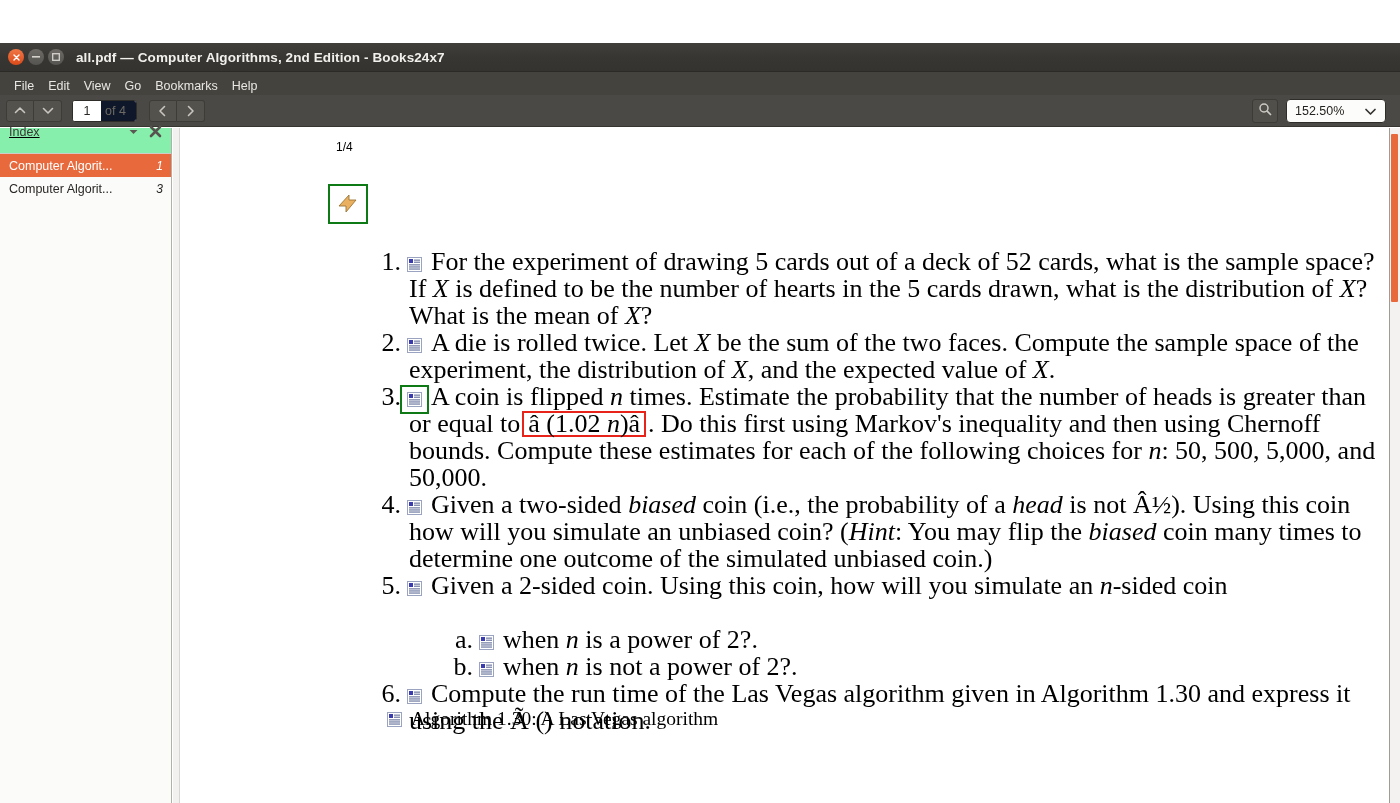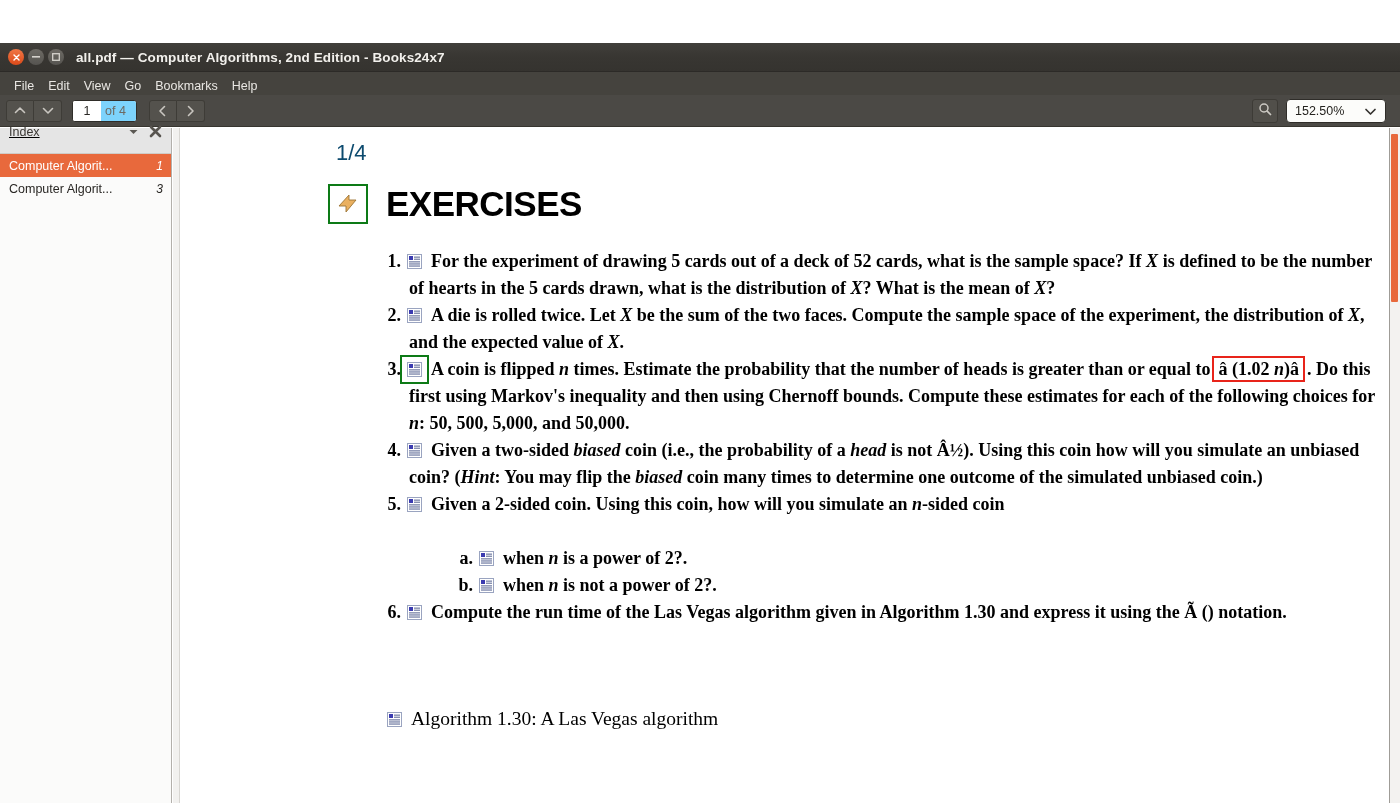--- a/index.html
+++ b/index.html
@@ -68,21 +68,21 @@
     height: 22px; margin-left: 10px;
     background: #fdfdfb; border: 1px solid #2f2d29; border-radius: 3px;
     overflow: hidden;
   }
   .page-entry .num {
     width: 28px; text-align: center; font-size: 12.5px; color: #2a2825;
     background: #ffffff; height: 100%; line-height: 20px;
   }
   .page-entry .of {
     padding: 0 10px 0 4px; font-size: 12.5px; color: #6d6a63;
-    background: #7dd3fc; height: 100%; line-height: 20px;
+    background: #0f172a; height: 100%; line-height: 20px;
   }
 
   .nav-group { margin-left: 12px; }
 
   .toolbar-spacer { flex: 1; }
 
   .search-btn {
     width: 26px; height: 24px; border-radius: 3px;
     background: #514f4a; border: 1px solid #3d3b36;
     display: flex; align-items: center; justify-content: center;
@@ -97,21 +97,21 @@
   }
   .zoom-box .zval { font-size: 12.5px; color: #25231f; }
 
   
   .sidebar {
     position: absolute; left: 0; top: 85px; width: 172px; height: 718px;
     background: #fbfbfa; border-right: 1px solid #b3b0ab;
   }
   .sidebar-header {
     height: 26px; display: flex; align-items: center;
-    border-bottom: 1px solid #cfccc7; background: #e5e5e5;
+    border-bottom: 1px solid #cfccc7; background: #86efac;
     padding: 0 6px 17px 9px;
     text-decoration: underline;
   }
   .sidebar-header .sh-title { font-size: 12.5px; color: #3a3733; flex: 1; }
   .sidebar-header .sh-caret { color: #5b5853; font-size: 9px; padding: 0 8px; }
   .sidebar-header .sh-close { color: #57544f; font-size: 14px; font-weight: bold; padding: 0 3px; line-height: 1;}
 
   .idx-item {
     display: flex; align-items: center; height: 23px;
     padding: 0 8px 0 9px; font-size: 12.5px; color: #292724;
@@ -132,41 +132,40 @@
     background: #f2f1ef; border-right: 1px solid #d8d6d2;
   }
   .page {
     position: absolute; left: 8px; top: 0; width: 1208px; height: 718px;
     background: #ffffff;
     font-family: "Liberation Serif", serif;
     color: #000000;
   }
 
   .folio { position: absolute; left: 155px; top: 12px; font-family: "Liberation Sans", sans-serif;
-           font-size: 22px; color: #0c4a6e; }
+           font-size: 12px; color: #000000; }
 
   .head-row { position: absolute; left: 147px; top: 56px; display: flex; align-items: center; }
   .ex-icon {
     width: 40px; height: 40px; border: 2px solid #0d7a16; background: #ffffff;
     display: flex; align-items: center; justify-content: center; margin-right: 18px;
   }
   .ex-title {
     font-family: "Liberation Sans", sans-serif; font-weight: bold;
     font-size: 35px; letter-spacing: -0.5px; color: #000;
   }
 
   .body-list { position: absolute; left: 0; top: 120px; width: 1208px; }
 
   .li {
     position: relative;
     display: block;
-    font-size: 18px; line-height: 27px;
+    font-size: 26px; line-height: 27px;
     padding-left: 228px; text-indent: -28px;
     margin-bottom: 0;
-    font-weight: bold;
   }
   .li .marker {
     display: inline-block; width: 20px; text-align: right; margin-right: 0px;
   }
   .li.sub { padding-left: 300px; text-indent: -28px; }
 
   .di {
     display: inline-block; width: 15px; height: 15px; vertical-align: -2px;
     margin: 0 9px 0 6px; position: relative; text-indent: 0;
   }
@@ -325,21 +324,20 @@
     <div class="page">
 
       <div class="folio">1/4</div>
 
       <div class="head-row">
         <div class="ex-icon">
           <svg width="26" height="26" viewBox="0 0 26 26">
             <path d="M4 15 L14 4 L14 9 L21 9 L11 21 L11 15 Z" fill="#eab060" stroke="#9c7534" stroke-width="0.9" stroke-linejoin="round"></path>
           </svg>
         </div>
-        <div class="ex-title">EXERCISES</div>
       </div>
 
       <div class="body-list">
 
         <div class="li">
           <span class="marker">1.</span><span class="di">
             <svg width="15" height="15" viewBox="0 0 15 15">
               <rect x="0.5" y="0.5" width="14" height="14" fill="#ffffff" stroke="#9aa4c0" stroke-width="1"></rect>
               <rect x="2" y="2" width="4" height="4" fill="#3b3bb0"></rect>
               <rect x="7" y="2.5" width="6" height="1.3" fill="#7a84a8"></rect>

